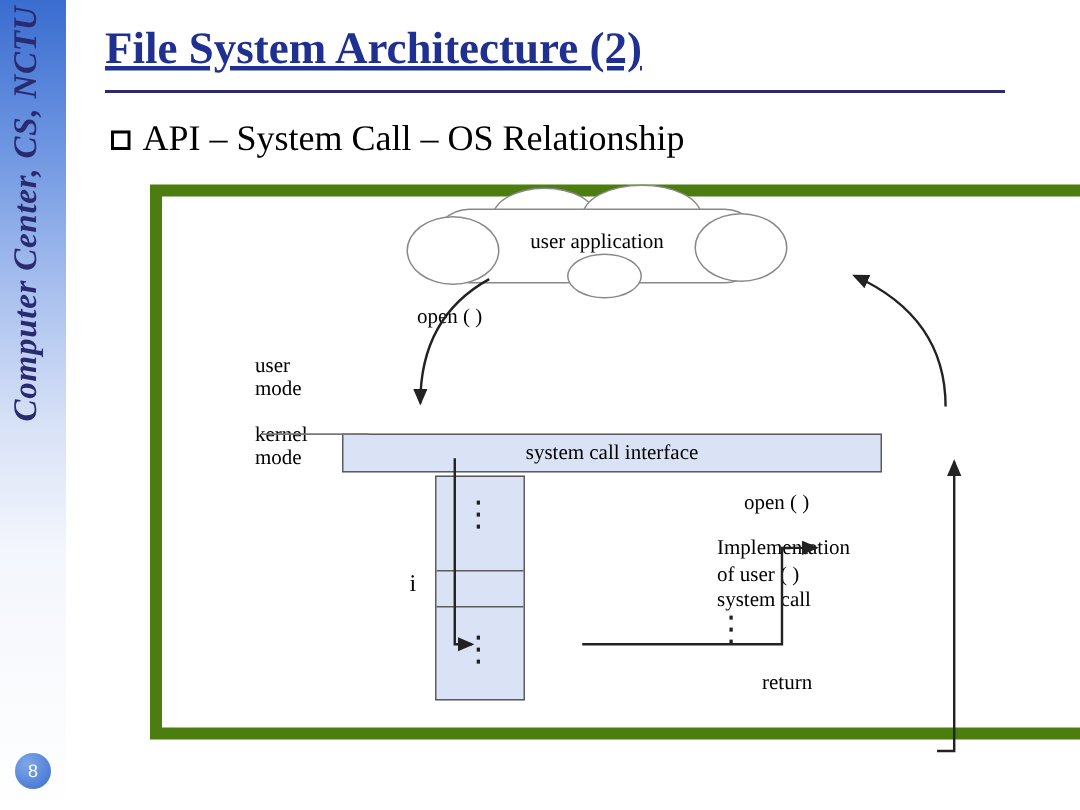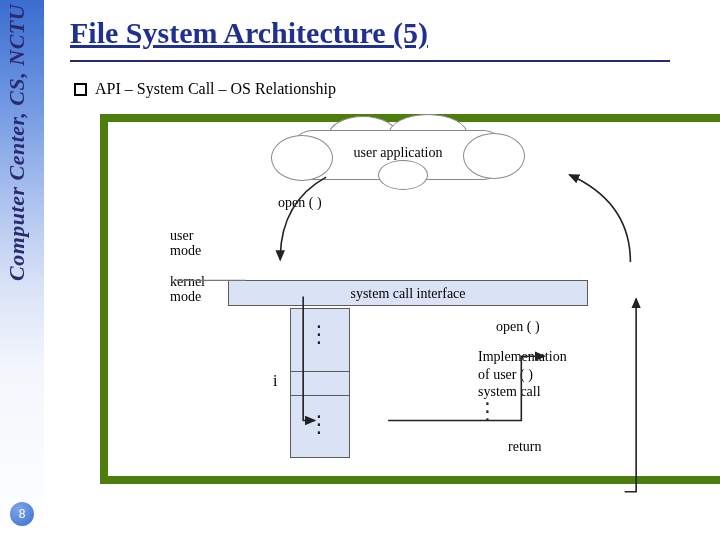--- a/index.html
+++ b/index.html
@@ -23,21 +23,21 @@
     border-radius: 50%; background: radial-gradient(circle at 35% 30%, #7fa7e8, #3a6dd0);
     color: #fff; font: 12px/24px Arial, sans-serif; text-align: center;
   }
 
   .content { position: absolute; left: 70px; top: 10px; right: 20px; }
 
   .title { font-size: 30px; color: #203090; margin: 6px 0 2px 0; }
   .title u { text-decoration: underline; text-decoration-color: #203090; }
   .hr { border: 0; border-top: 2px solid #2a2a70; margin: 10px 0 18px 0; width: 600px; }
 
-  .bullet-line { font-size: 16px; color: #000; display: flex; align-items: center; gap: 8px; margin: 6px 0 16px 4px; }
+  .bullet-line { font-size: 24px; color: #000; display: flex; align-items: center; gap: 8px; margin: 6px 0 16px 4px; }
   .bullet-square { width: 13px; height: 13px; border: 2px solid #000; display: inline-block; }
 
   .figure {
     position: relative; margin-left: 30px; width: 636px; height: 370px;
     border: 8px solid #4d7c0f; background: #fff;
   }
   .figure svg { position: absolute; inset: 0; }
 
   
   .cloud {
@@ -92,21 +92,21 @@
 <body>
 
 <div class="slide">
 
   <div class="sidebar">
     <div class="sidebar-text">Computer Center, CS, NCTU</div>
     <div class="page-badge">8</div>
   </div>
 
   <div class="content">
-    <h1 class="title"><u>File System Architecture (5)</u></h1>
+    <h1 class="title"><u>File System Architecture (2)</u></h1>
     <hr class="hr">
 
     <div class="bullet-line">
       <span class="bullet-square"></span>
       <span>API – System Call – OS Relationship</span>
     </div>
 
     <div class="figure">
 
       <div class="cloud">

